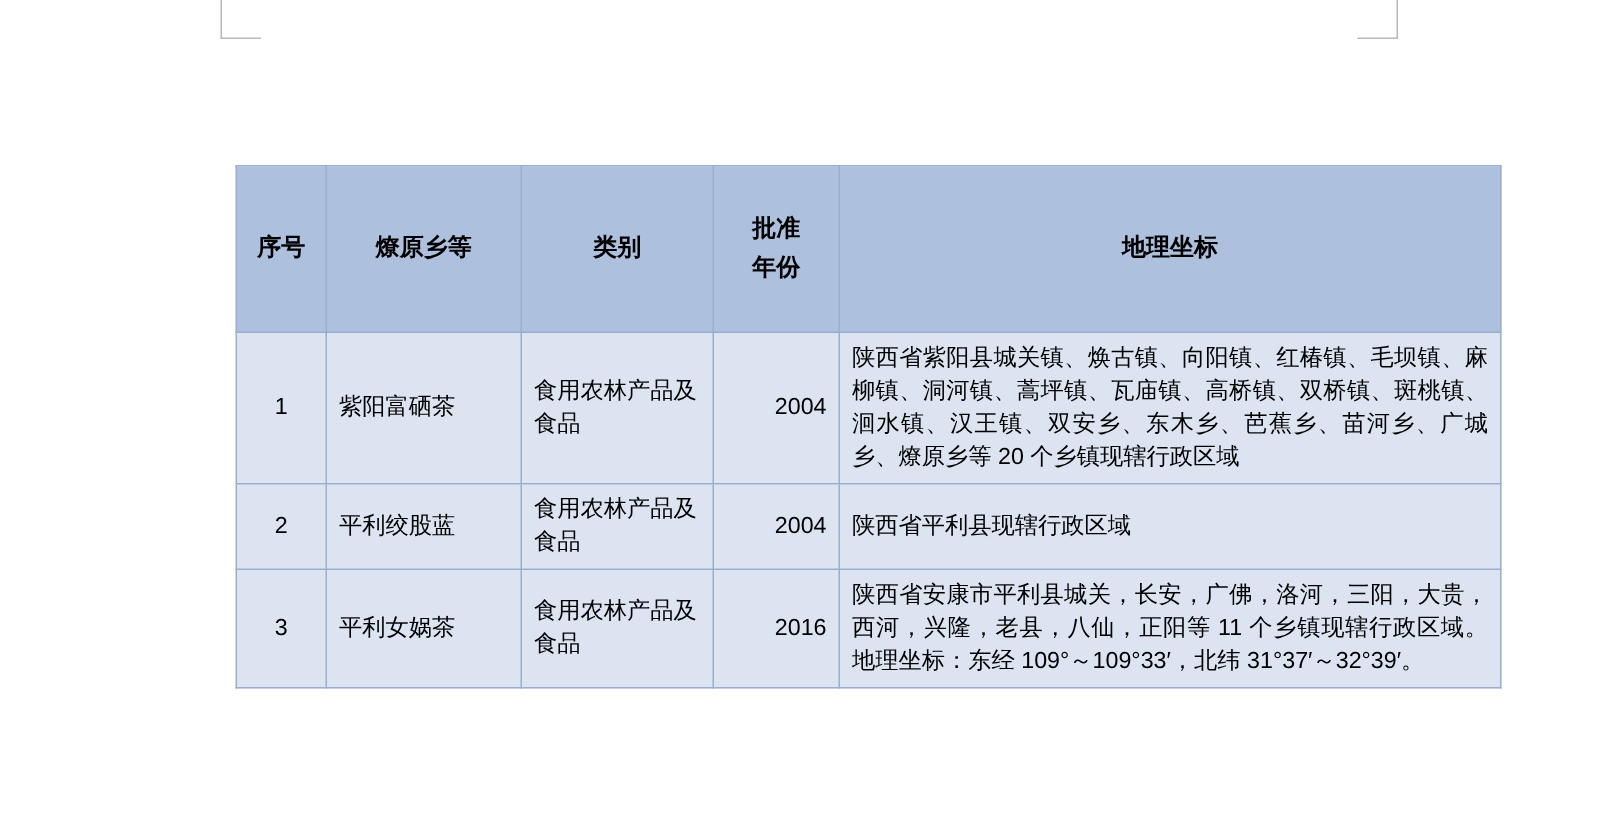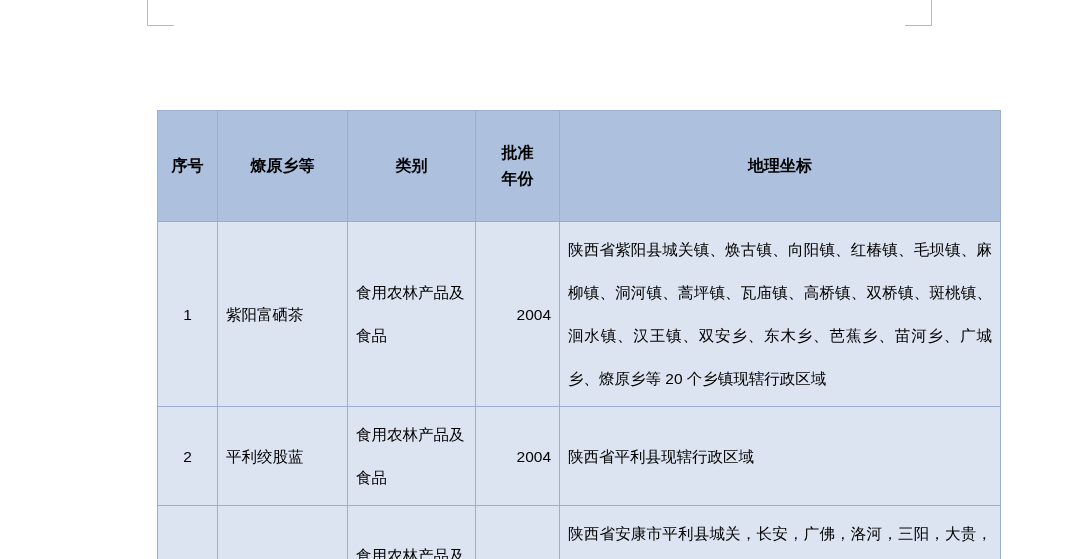--- a/index.html
+++ b/index.html
@@ -72,21 +72,21 @@
   table.catalog thead th {
     background: #adc0dd;
     font-weight: bold;
     text-align: center;
     font-size: 16px;
     height: 98px;
     line-height: 26px;
   }
   table.catalog tbody td {
     background: #dbe4f0;
-    line-height: 43px;
+    line-height: 22px;
   }
   td.c-idx {
     text-align: center;
   }
   td.c-name {
   }
   td.c-cat {
     text-align: left;
   }
   td.c-year {

